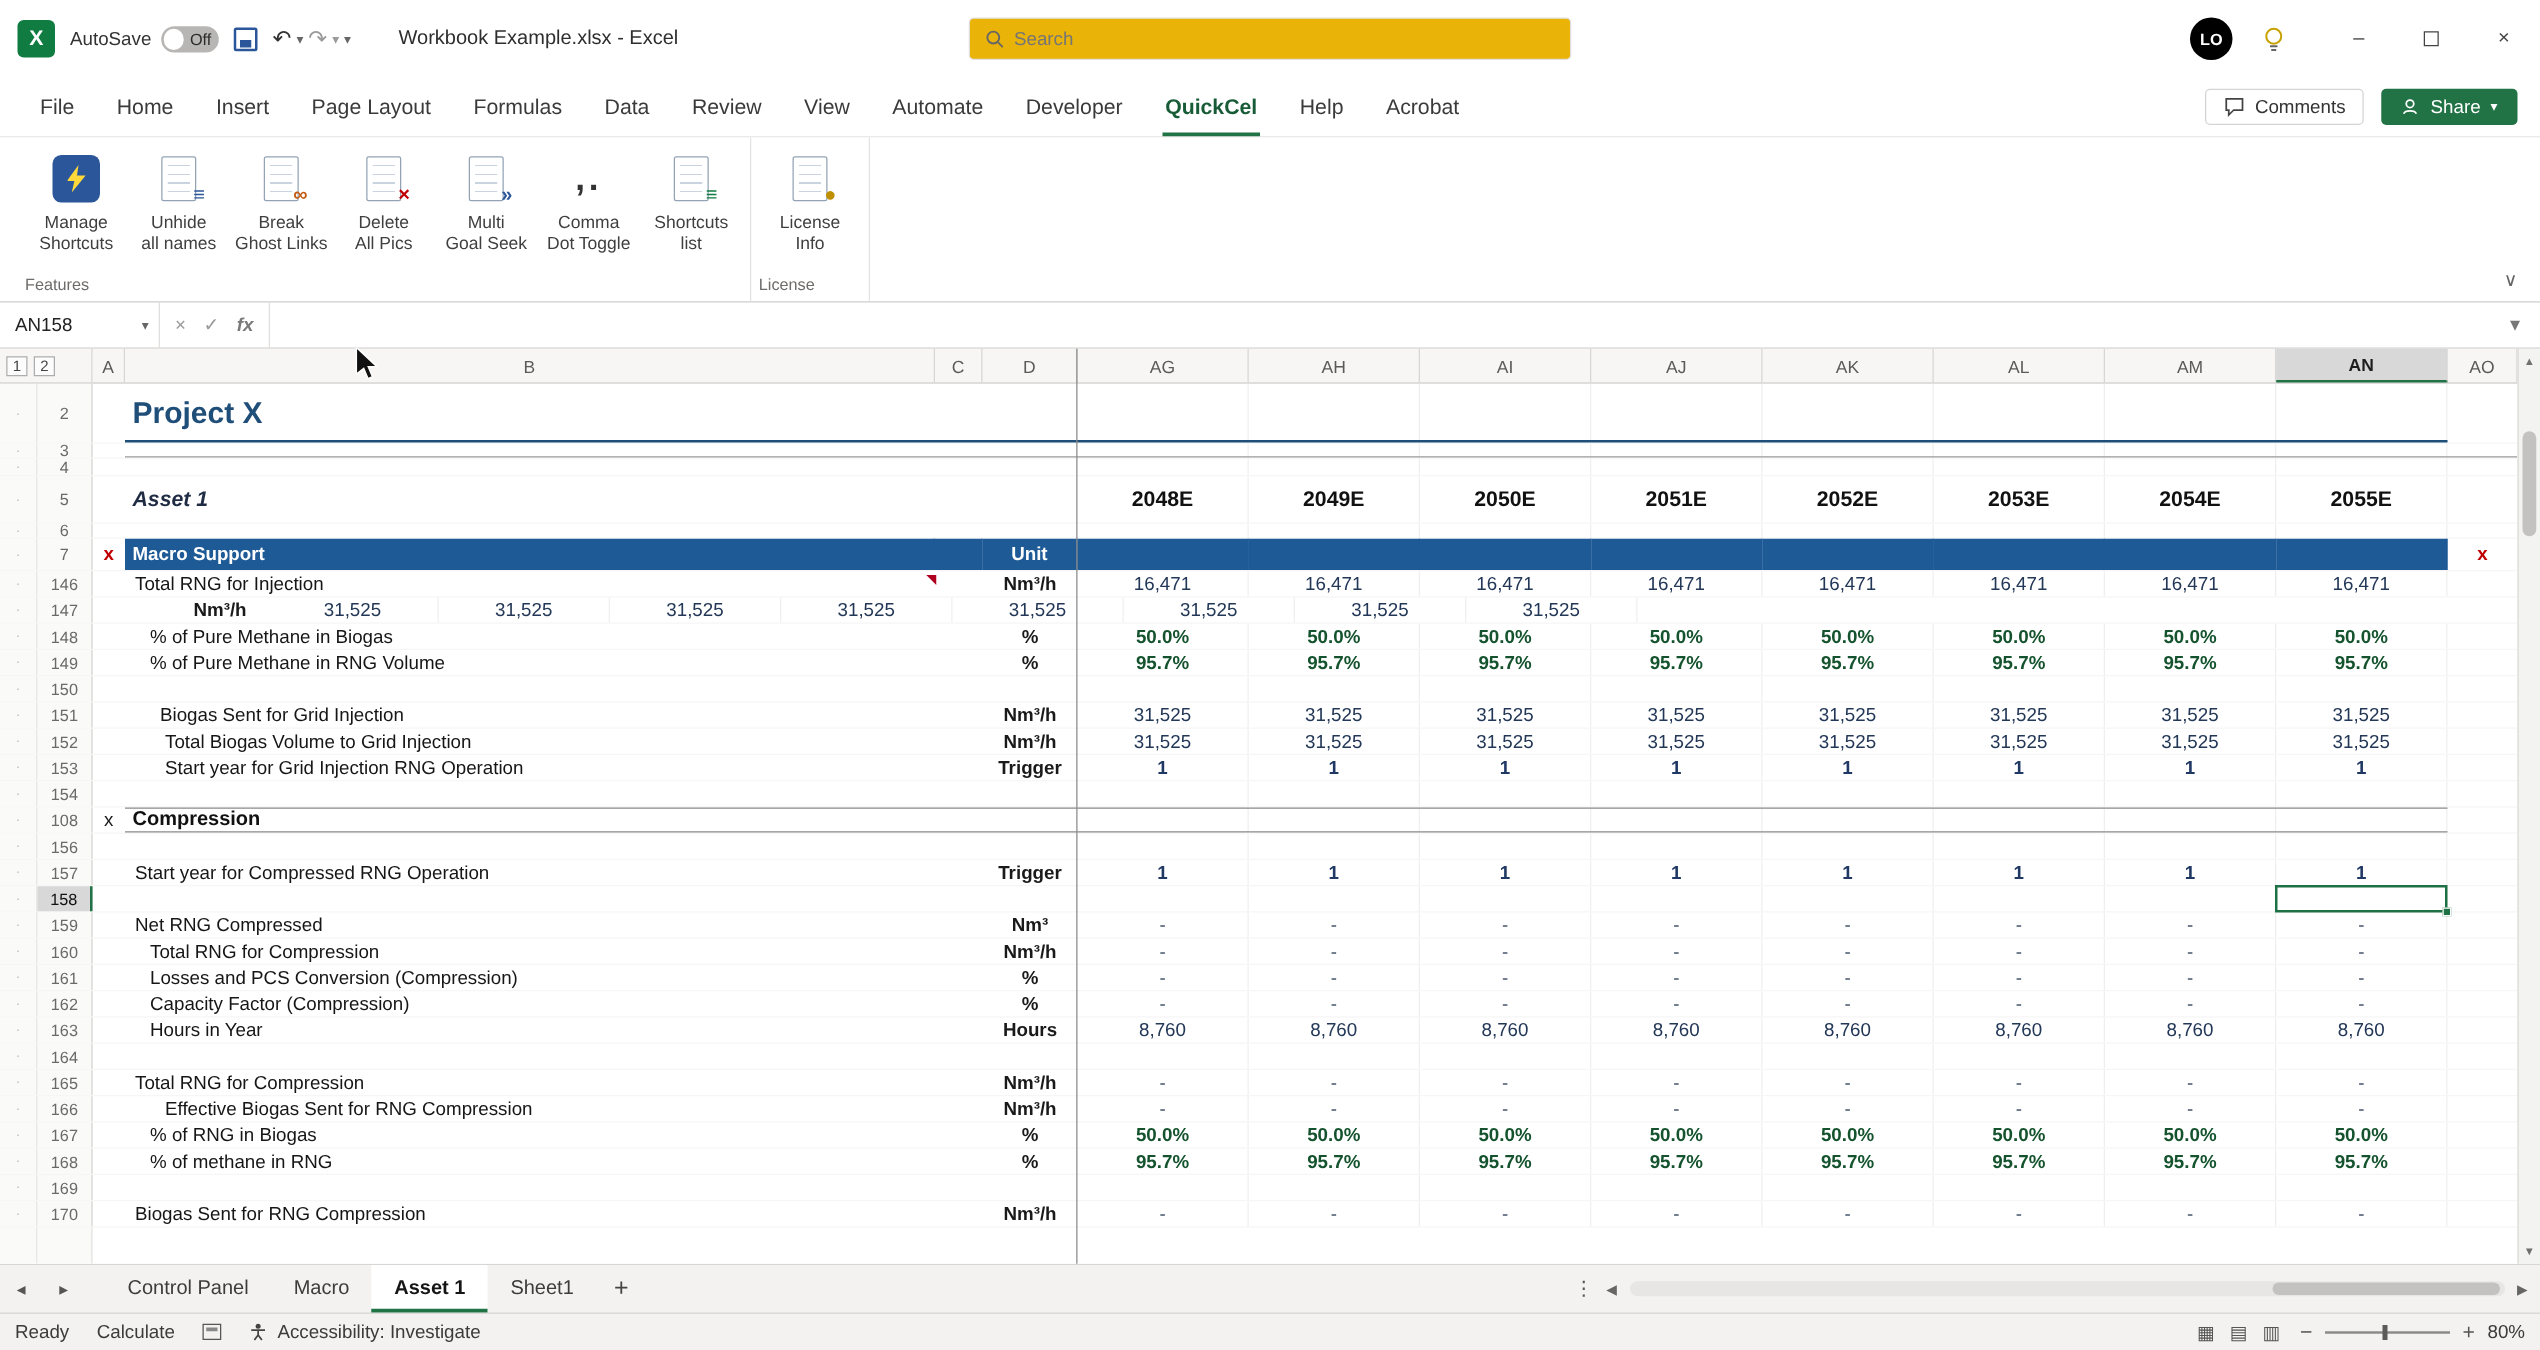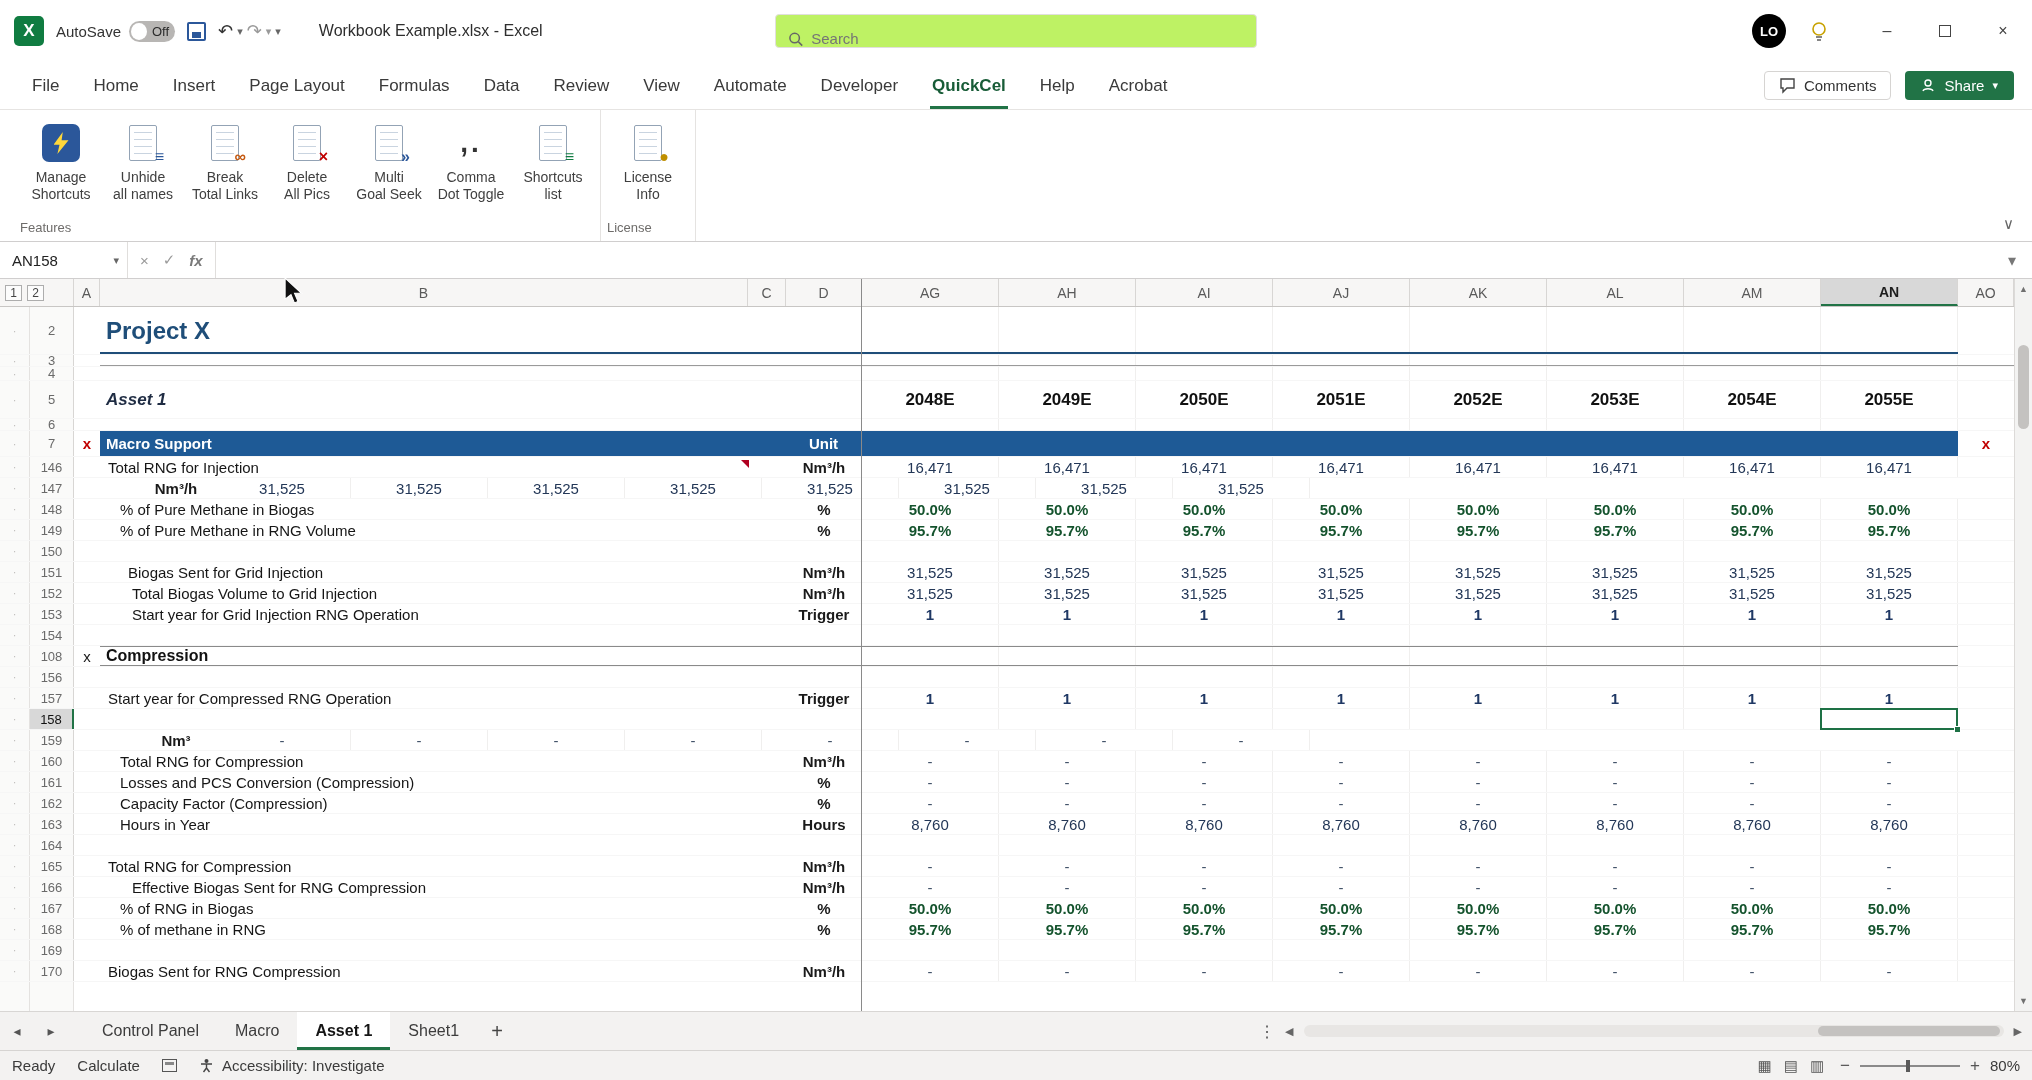--- a/index.html
+++ b/index.html
@@ -15,21 +15,21 @@
   .toggle { width:46px; height:21px; border-radius:11px; background:#B8B6B4; display:flex; align-items:center; padding:2px 6px 2px 2px; gap:5px; cursor:pointer; }
   .knob { width:17px; height:17px; border-radius:50%; background:#fff; }
   .toggle .state { font-size:13px; color:#2b2b2b; }
   .saveicon { width:19px; height:19px; border:2px solid #2B579A; border-radius:2px; position:relative; }
   .saveicon::after { content:""; position:absolute; left:3px; right:3px; bottom:1px; height:6px; background:#2B579A; }
   .qat { display:flex; align-items:center; gap:4px; font-size:18px; color:#333; }
   .qat .dim { color:#9a9a9a; }
   .caret { font-size:11px; color:#666; }
   .tb-title { margin-left:26px; font-size:16px; color:#2e2e2e; white-space:nowrap; }
   .searchbox { position:absolute; left:50%; top:14px; transform:translateX(-50%); width:482px; height:34px;
-    background:#bef264; border:1px solid #E1DFDD; border-radius:4px; display:flex; align-items:flex-end; gap:8px; padding:0 12px; }
+    background:#eab308; border:1px solid #E1DFDD; border-radius:4px; display:flex; align-items:center; gap:8px; padding:0 12px; }
   .searchbox input { border:none; outline:none; background:transparent; font-size:15px; width:100%;
     font-family:"Liberation Sans", sans-serif; color:#333; }
   .tb-right { margin-left:auto; display:flex; align-items:center; height:100%; }
   .avatar { width:34px; height:34px; border-radius:50%; background:#000000; color:#fff; font-size:13px; font-weight:bold;
     display:flex; align-items:center; justify-content:center; margin-right:22px; }
   .bulb { margin-right:28px; }
   .winbtn { width:58px; height:100%; display:flex; align-items:center; justify-content:center; font-size:16px; color:#444; }
   .maxsq { width:12px; height:12px; border:1.5px solid #444; }
 
   
@@ -258,21 +258,21 @@
               <div>all names</div>
             </div>
           </div>
           <div class="rbtn">
             <span class="ricon">
               <span class="doc"></span>
               <span class="badge b-orange">∞</span>
             </span>
             <div class="rlabel">
               <div>Break</div>
-              <div>Total Links</div>
+              <div>Ghost Links</div>
             </div>
           </div>
           <div class="rbtn">
             <span class="ricon">
               <span class="doc"></span>
               <span class="badge b-red">×</span>
             </span>
             <div class="rlabel">
               <div>Delete</div>
               <div>All Pics</div>
@@ -871,20 +871,23 @@
           <span class="cy">
             <span class="selbox"></span>
             <span class="selhandle"></span>
           </span>
           <span class="cao"></span>
         </div>
         <div class="grow" style="height: 21px;">
           <span class="oc">·</span>
           <span class="rn">159</span>
           <span class="ca"></span>
+          <span class="cb">
+            <span class="rowlabel" style="padding-left: 8px;">Net RNG Compressed</span>
+          </span>
           <span class="cc"></span>
           <span class="cd2">
             <span class="unit">Nm³</span>
           </span>
           <span class="cy">
             <span class="v-dash">-</span>
           </span>
           <span class="cy">
             <span class="v-dash">-</span>
           </span>

